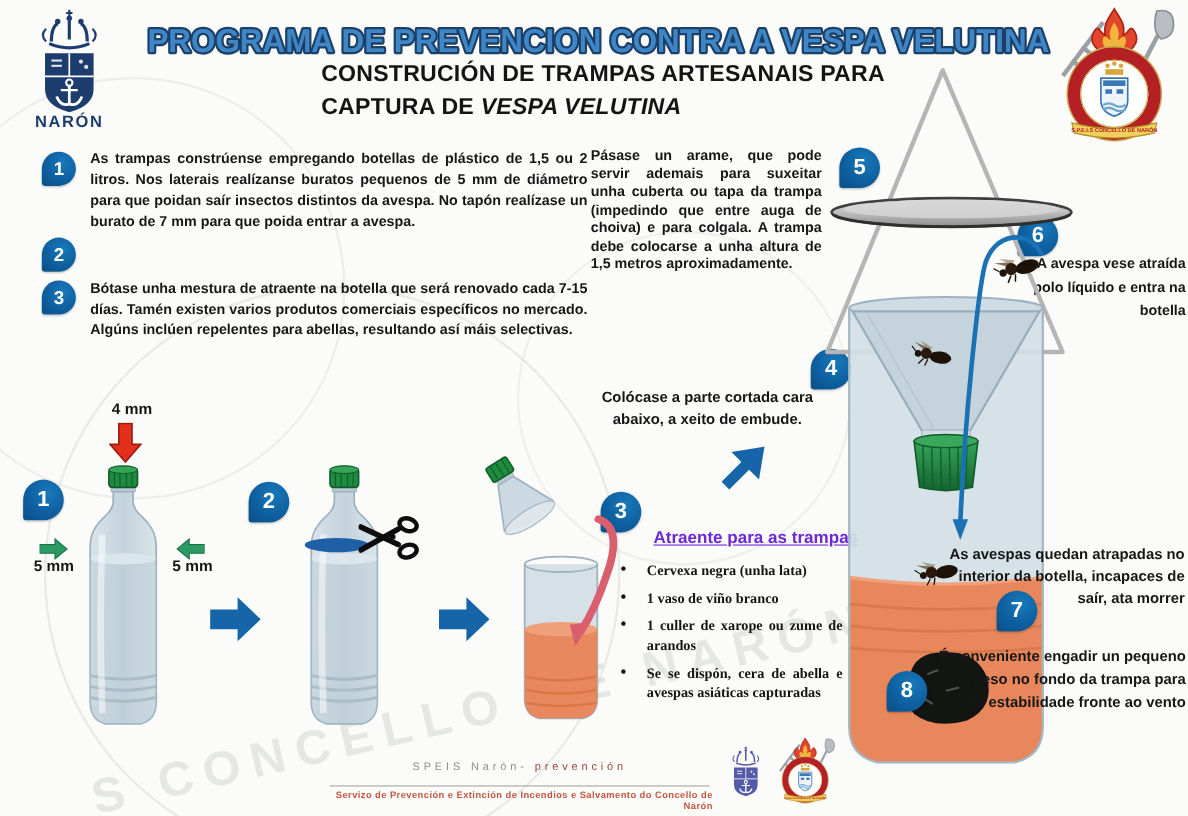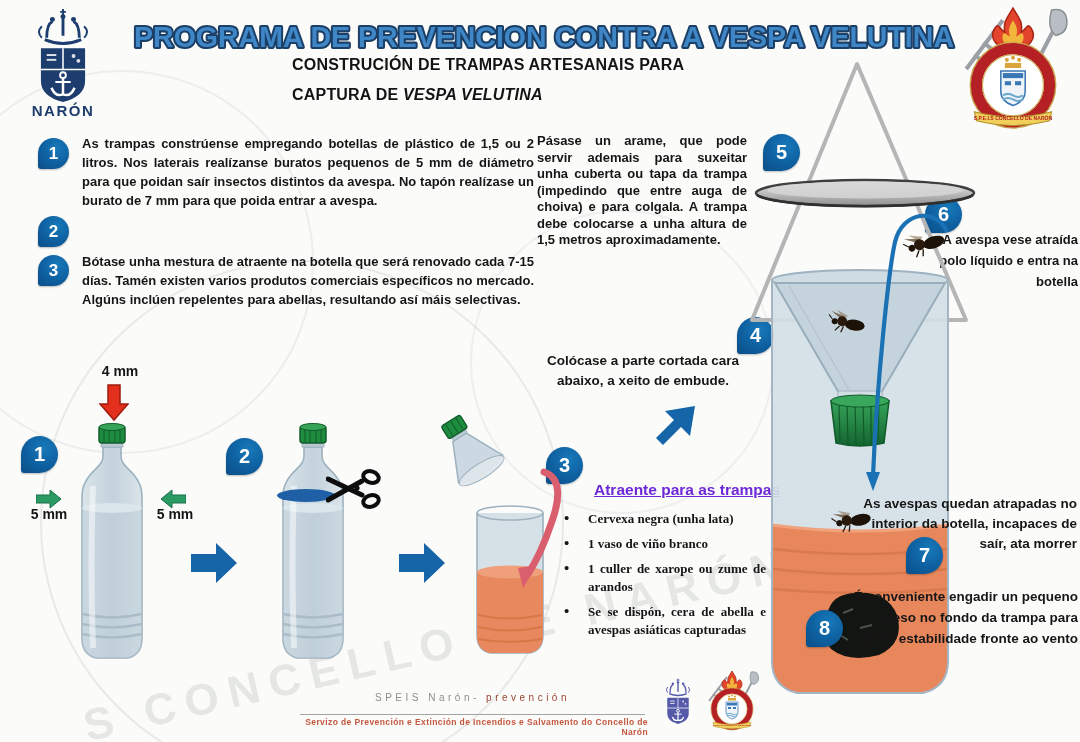--- a/index.html
+++ b/index.html
@@ -23,21 +23,21 @@
     background:radial-gradient(circle at 62% 32%,#1879ba 0%,#0e5f9f 55%,#0a4e86 100%);
     color:#fff;font-weight:bold;font-size:20px;
     display:flex;align-items:center;justify-content:center;
     box-shadow:0 1px 2px rgba(0,0,0,0.25);
   }
   .marker.sm{width:31px;height:31px;font-size:17px;}
   
   .txt{position:absolute;font-weight:bold;color:#161616;font-size:13px;line-height:19px;text-align:justify;}
   .txt.center{text-align:center;}
   .txt.right{text-align:right;}
-  .subtitle{position:absolute;font-weight:bold;font-size:16px;color:#141414;letter-spacing:0.2px;}
+  .subtitle{position:absolute;font-weight:bold;font-size:21px;color:#141414;letter-spacing:0.2px;}
   .lbl{position:absolute;font-weight:bold;font-size:14px;color:#141414;text-align:center;}
   .attr-head{position:absolute;font-weight:bold;font-size:15.5px;text-decoration:underline;color:#6d28d9;padding-left:33px;}
   ul.attr{position:absolute;margin:0;padding:0;list-style:none;font-weight:bold;font-size:13px;line-height:18px;text-align:justify;}
   ul.attr li{position:relative;padding-left:30px;margin-bottom:7px;font-family:Liberation Serif, serif;}
   ul.attr li::before{content:"\2022";position:absolute;left:6px;top:-1px;font-size:15px;}
   
   .f-brand{position:absolute;font-size:10px;letter-spacing:3.5px;font-weight:normal;text-align:center;white-space:nowrap;}
   .f-brand .g{color:#8e8e8e;}
   .f-brand .r{color:#9c4632;}
   .f-line{position:absolute;height:1px;background:#a4a4a4;}

